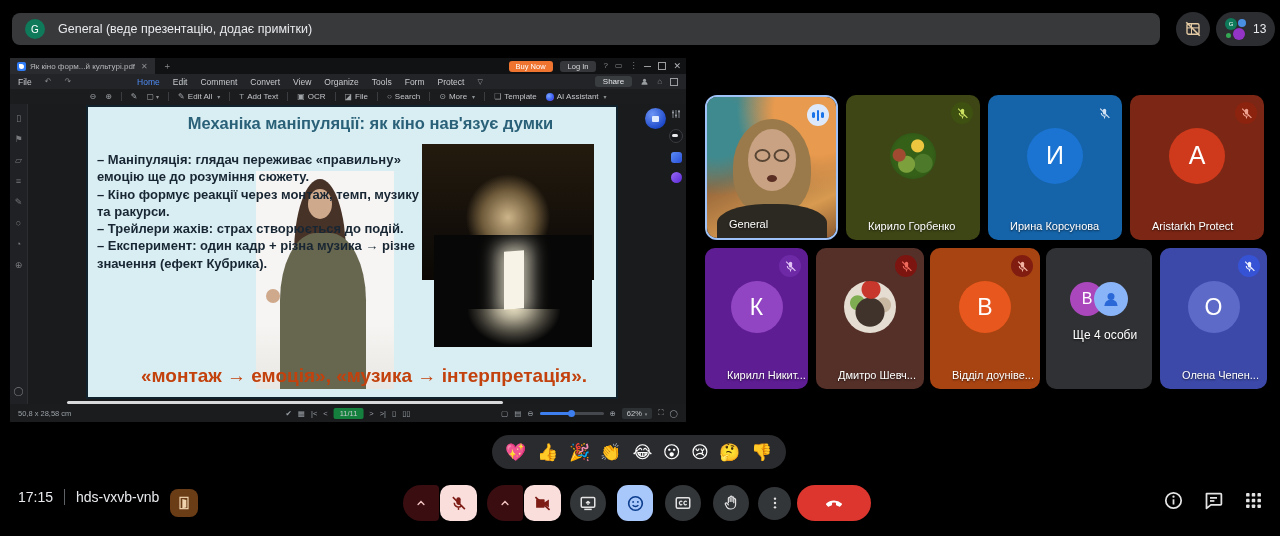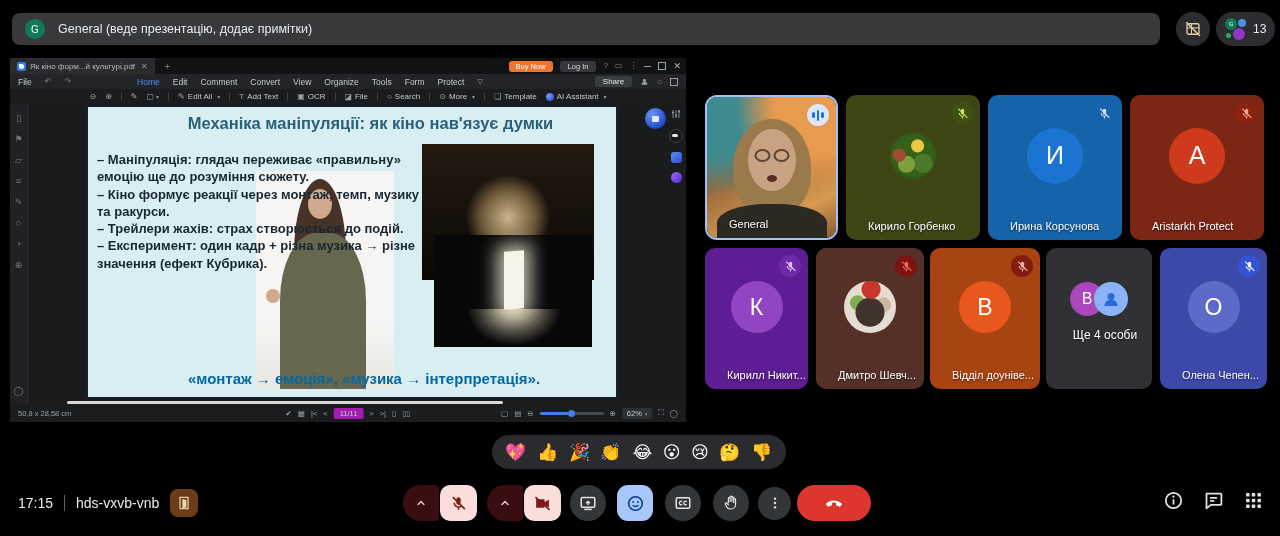--- a/index.html
+++ b/index.html
@@ -65,22 +65,22 @@
   .pdf-sidebar .sb-bottom{margin-top:auto;margin-bottom:8px;}
   .pdf-canvas{position:absolute;left:18px;top:46px;right:0;bottom:18px;background:#1a1b1d;}
 
   
   .slide{position:absolute;left:76px;top:47px;width:532px;height:294px;background:#d9eef3;
          border:2px solid #10222c;box-sizing:border-box;overflow:hidden;padding-left:37px;}
   .slide-title{margin:7px 10px 0;text-align:center;font-size:16.5px;font-weight:bold;color:#2a6178;}
   .slide-body{position:absolute;left:9px;top:44px;width:328px;font-size:13px;font-weight:bold;
               color:#182633;line-height:1.33;}
   .slide-body p{margin:0;}
-  .slide-footer{position:absolute;left:30px;right:6px;bottom:10px;text-align:center;font-size:15px;
-                font-weight:bold;color:#0369a1;}
+  .slide-footer{position:absolute;left:30px;right:6px;bottom:10px;text-align:center;font-size:19px;
+                font-weight:bold;color:#c2410c;}
   .img-woman{position:absolute;left:168px;top:64px;width:138px;height:218px;
              background:linear-gradient(180deg,#f6f5f3 70%,#e9e7e3 100%);overflow:hidden;}
   .w-hair{position:absolute;left:38px;top:8px;width:52px;height:150px;border-radius:50% 50% 40% 40%;background:#473227;}
   .w-face{position:absolute;left:52px;top:18px;width:24px;height:30px;border-radius:50%;background:#cfa98b;}
   .w-body{position:absolute;left:24px;top:62px;width:86px;height:160px;border-radius:42% 42% 0 0;background:#67664f;}
   .w-hand{position:absolute;left:10px;top:118px;width:14px;height:14px;border-radius:50%;background:#cfa98b;}
   .img-corridor{position:absolute;left:334px;top:37px;width:172px;height:136px;
       background:radial-gradient(ellipse 34% 44% at 50% 54%,#cdb489 0%,#6e5a3a 45%,rgba(20,14,6,0) 72%),
                  linear-gradient(180deg,#241b0e 0%,#15100a 55%,#0a0704 100%);}
   .img-door{position:absolute;left:346px;top:128px;width:158px;height:112px;background:#070707;}
@@ -97,21 +97,21 @@
   .overlay-strip{position:absolute;right:3px;top:50px;display:flex;flex-direction:column;gap:9px;align-items:center;}
   .os-oval{width:12px;height:12px;border-radius:50%;background:#17181c;border:1px solid #3a3c40;position:relative;}
   .os-oval:after{content:"";position:absolute;left:2px;top:3.5px;width:6px;height:3px;border-radius:3px;background:#e8eaed;}
   .os-blue{width:11px;height:11px;border-radius:3px;background:linear-gradient(135deg,#5a8df5,#2a4fd8);}
   .os-purple{width:11px;height:11px;border-radius:50%;background:linear-gradient(135deg,#9a6af5,#5a2ad8);}
 
   .hscroll{position:absolute;left:57px;top:343px;width:436px;height:3px;border-radius:2px;background:#d7d9db;}
   .pdf-status{position:absolute;left:0;right:0;bottom:0;height:18px;background:#1b1c1e;display:flex;
               align-items:center;font-size:7.5px;color:#9aa0a6;padding:0 8px;box-sizing:border-box;}
   .st-center{position:absolute;left:50%;transform:translateX(-50%);display:flex;align-items:center;gap:6px;}
-  .page-box{background:#a21caf;border-radius:2px;padding:1px 6px;color:#c7cacd;}
+  .page-box{background:#15803d;border-radius:2px;padding:1px 6px;color:#c7cacd;}
   .st-right{margin-left:auto;display:flex;align-items:center;gap:6px;}
   .zoom-slider{position:relative;width:64px;height:3px;border-radius:2px;background:#45484d;}
   .zoom-fill{position:absolute;left:0;top:0;height:3px;width:32px;border-radius:2px;background:#3d7ef0;}
   .zoom-thumb{position:absolute;left:28px;top:-2px;width:7px;height:7px;border-radius:50%;background:#3d7ef0;}
   .zoom-box{background:#2e3134;border-radius:2px;padding:1px 5px;color:#c7cacd;}
   .zoom-box:after{content:"▾";font-size:5px;margin-left:3px;color:#8e9194;}
 
   
   .tile{position:absolute;border-radius:10px;overflow:hidden;box-sizing:border-box;}
   .tile .name{position:absolute;left:10px;bottom:8px;font-size:11px;color:#fff;
@@ -187,21 +187,21 @@
   .t9{left:1160px;top:248px;width:107px;height:141px;background:#3c49a8;}
   .t9 .letter-avatar{background:#5d6ac8;}
   .t9 .mic{background:#3653d6;color:#eef2ff;}
 
   
   .reactions{position:absolute;left:492px;top:435px;width:294px;height:34px;border-radius:17px;background:#2a2b2e;
              display:flex;align-items:center;justify-content:space-around;padding:0 8px;box-sizing:border-box;}
   .reactions span{font-size:17px;line-height:1;font-family:"DejaVu Sans",sans-serif;}
 
   
-  .bottom-left{position:absolute;left:18px;top:489px;height:28px;display:flex;align-items:center;gap:11px;}
+  .bottom-left{position:absolute;left:18px;top:489px;height:28px;display:flex;gap:11px;}
   .bb-time,.bb-code{font-size:14px;color:#e8eaed;font-weight:500;}
   .bb-div{width:1px;height:16px;background:#5f6368;}
   .door-btn{width:28px;height:28px;border-radius:8px;background:#6b3d16;display:flex;align-items:center;
             justify-content:center;color:#f0d4b0;}
   .ctl{position:absolute;top:485px;height:36px;display:flex;align-items:center;}
   .grp-chev{width:36px;height:36px;background:#3a0d11;border-radius:18px 4px 4px 18px;display:flex;
             align-items:center;justify-content:center;color:#f2c4c0;margin-right:1px;}
   .grp-main{width:37px;height:36px;background:#f9dedc;border-radius:10px;display:flex;align-items:center;
             justify-content:center;color:#7d1b15;}
   .cbtn{width:36px;height:36px;border-radius:50%;background:#333639;display:flex;align-items:center;

